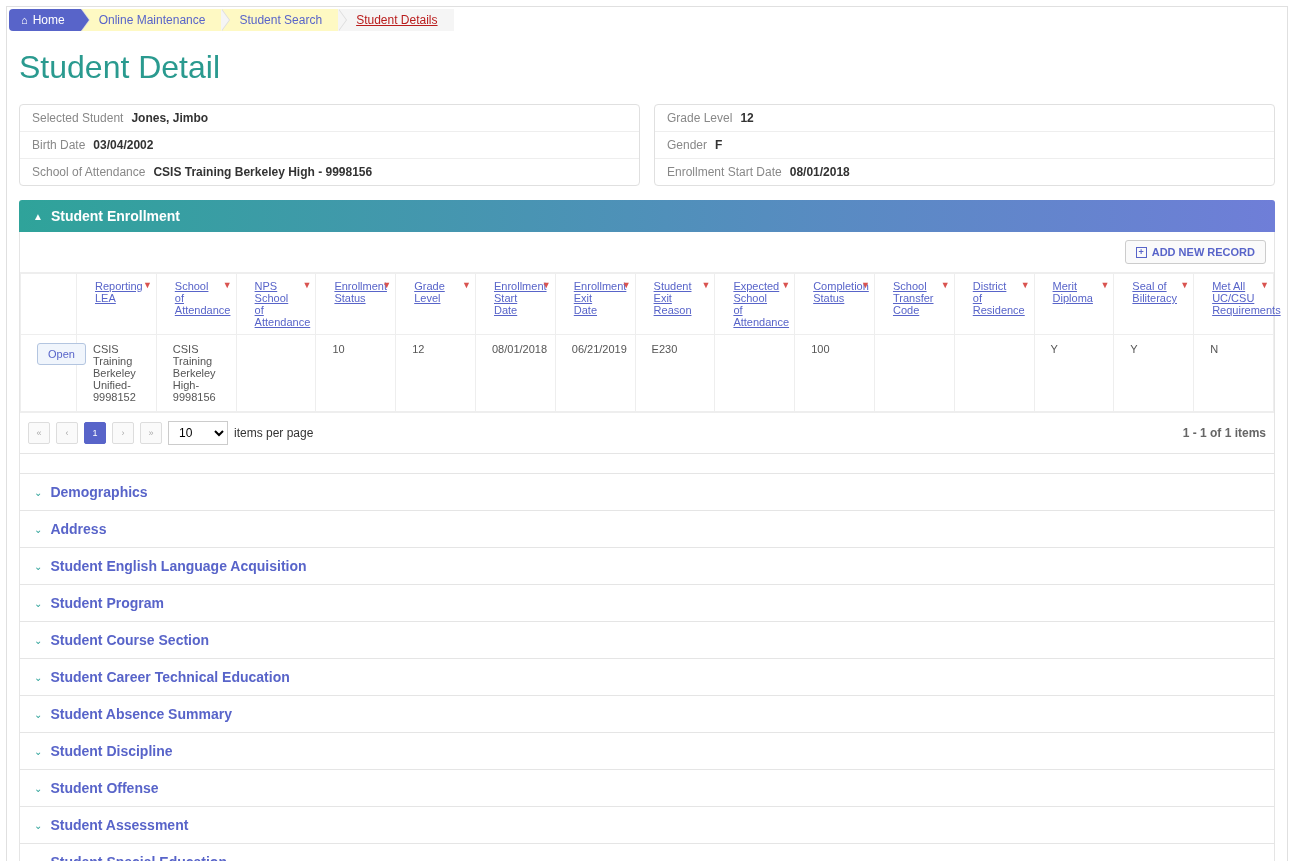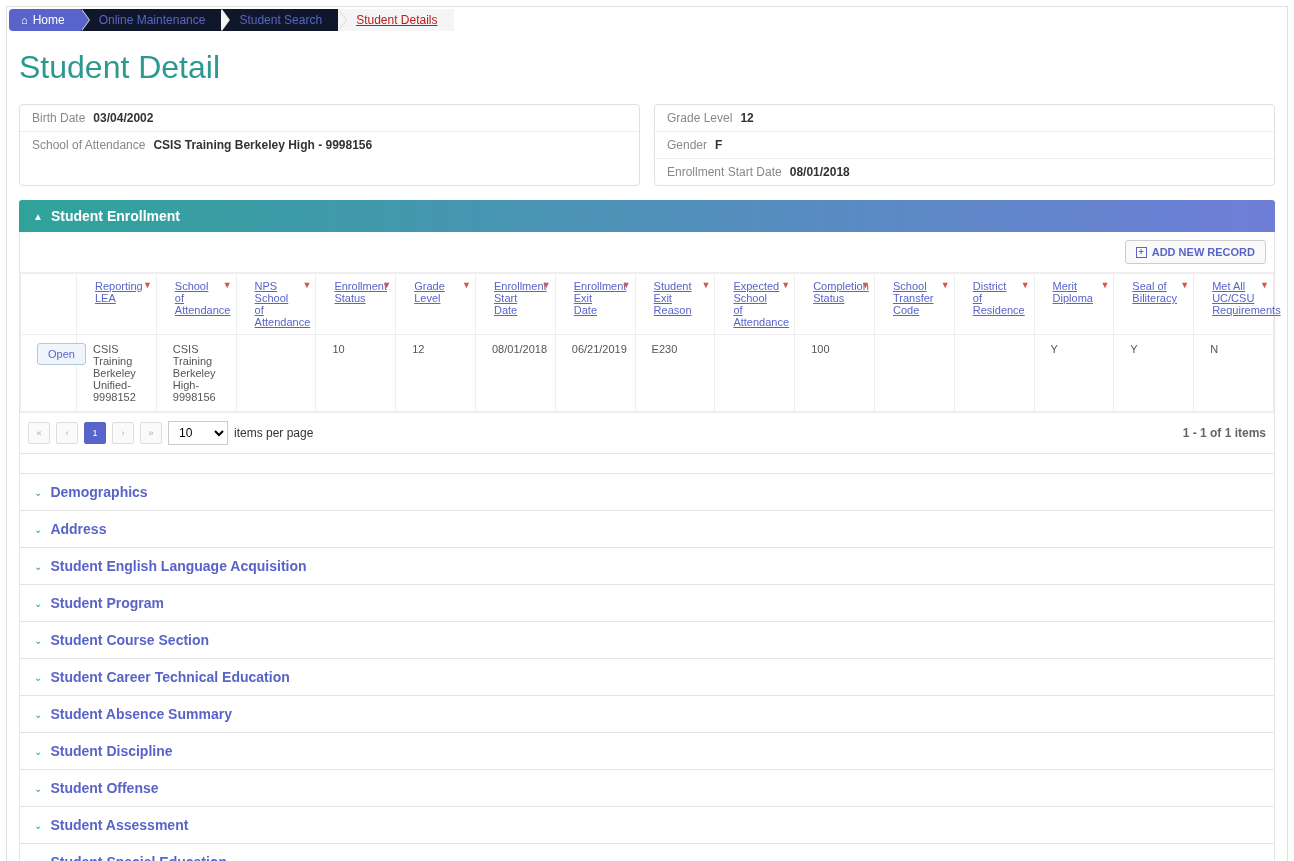--- a/index.html
+++ b/index.html
@@ -1,21 +1,21 @@
 <!DOCTYPE html>
 <html><head>
 <meta charset="utf-8">
 <style>
 * { box-sizing: border-box; margin: 0; padding: 0; }
 body { font-family: -apple-system, BlinkMacSystemFont, "Segoe UI", Arial, sans-serif; font-size: 12px; color: #333; background: #fff; padding: 6px; }
 .page-wrap { border: 1px solid #e0e0e0; padding: 2px; }
 
 
 .breadcrumb { display: flex; align-items: center; font-size: 12px; height: 22px; }
-.crumb { position: relative; display: flex; align-items: center; padding: 0 16px 0 18px; height: 22px; background: #0f172a; color: #5864c9; cursor: pointer; }
+.crumb { position: relative; display: flex; align-items: center; padding: 0 16px 0 18px; height: 22px; background: #fef9c3; color: #5864c9; cursor: pointer; }
 .crumb.home { background: #5864c9; color: #fff; padding-left: 12px; border-radius: 4px 0 0 4px; }
 .crumb.last { color: #b91c1c; background: #f5f5f5; cursor: default; text-decoration: underline; }
 .crumb::after { content: ""; position: absolute; right: -8px; top: 0; border-top: 11px solid transparent; border-bottom: 11px solid transparent; border-left: 8px solid #f5f5f5; z-index: 2; }
 .crumb.home::after { border-left-color: #5864c9; }
 .crumb::before { content: ""; position: absolute; right: -9px; top: 0; border-top: 11px solid transparent; border-bottom: 11px solid transparent; border-left: 8px solid #ddd; z-index: 1; }
 .crumb.last::after, .crumb.last::before { display: none; }
 .home-icon { margin-right: 5px; font-size: 11px; }
 
 
 .page-title { font-size: 32px; font-weight: 400; color: #2a9a8f; margin: 18px 0 18px 10px; }
@@ -79,20 +79,24 @@
       </div>
       <div class="crumb last">
         <span>Student Details</span>
       </div>
     </div>
 
 <h1 class="page-title">Student Detail</h1>
 
 <div class="info-row">
   <div class="info-box" id="info1">
+        <div class="info-item">
+          <span class="info-label">Selected Student</span>
+          <span class="info-value">Jones, Jimbo</span>
+        </div>
         <div class="info-item">
           <span class="info-label">Birth Date</span>
           <span class="info-value">03/04/2002</span>
         </div>
         <div class="info-item">
           <span class="info-label">School of Attendance</span>
           <span class="info-value">CSIS Training Berkeley High - 9998156</span>
         </div>
       </div>
   <div class="info-box" id="info3">

